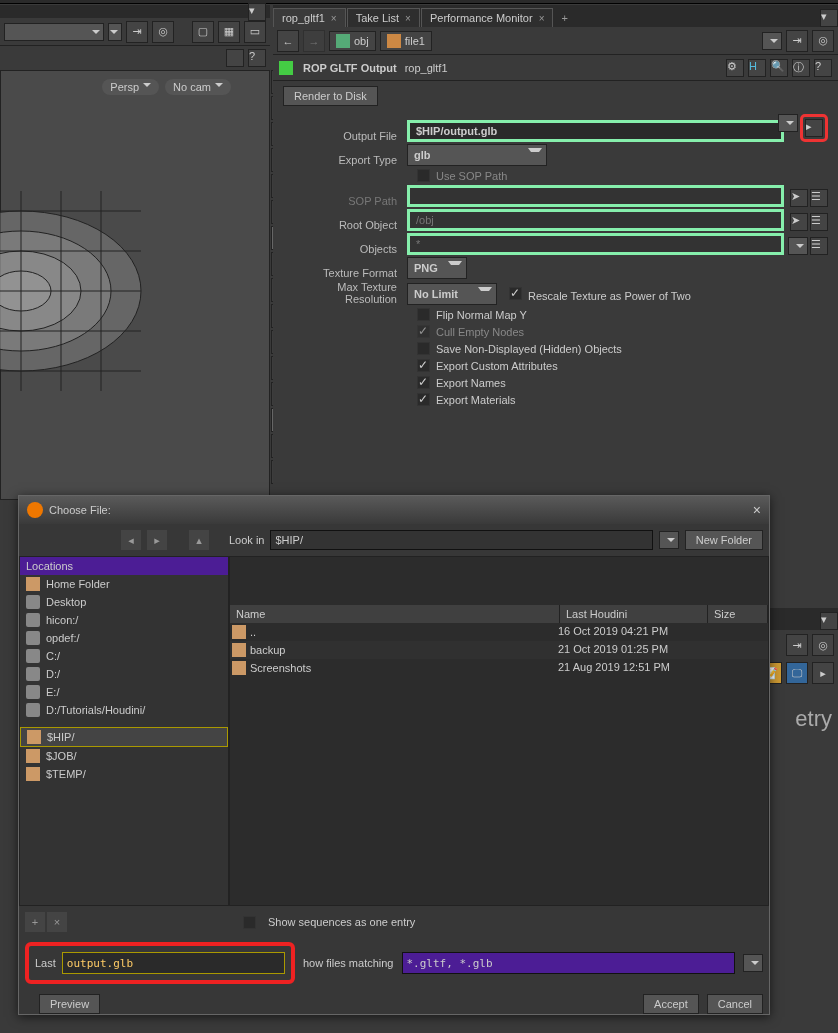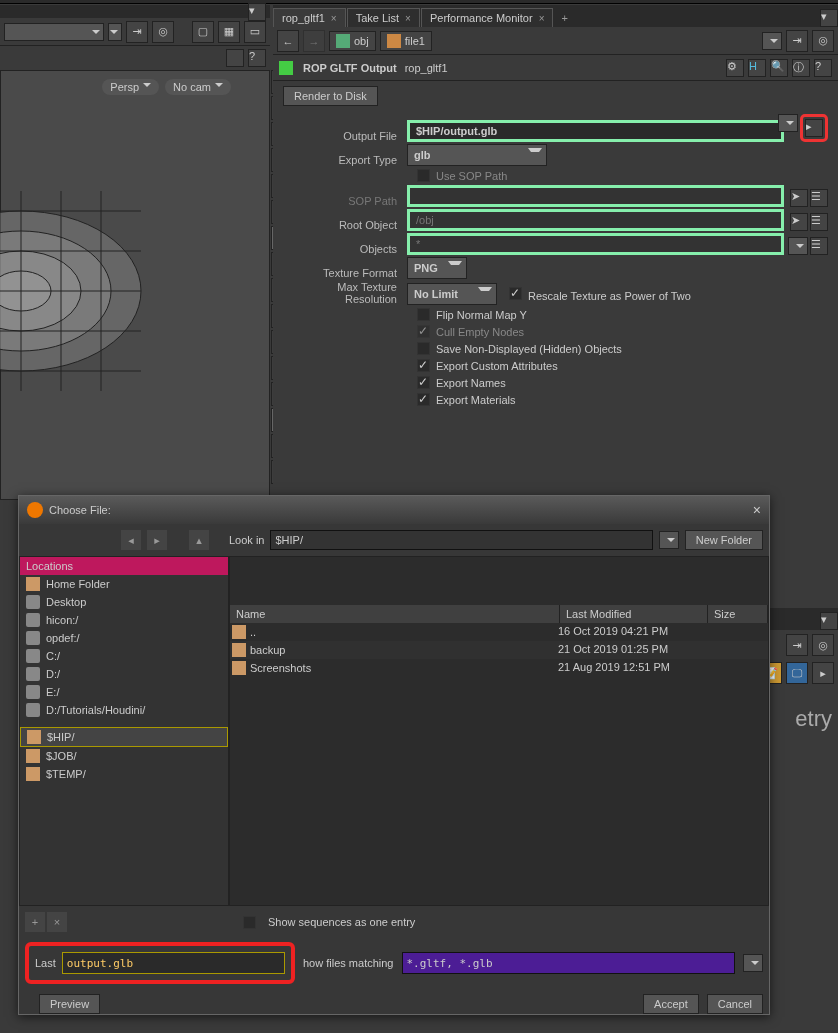--- a/index.html
+++ b/index.html
@@ -59,21 +59,21 @@
 
 .dialog{position:absolute;left:18px;top:495px;width:752px;height:520px;background:#373737;border:1px solid #666;box-shadow:0 2px 10px rgba(0,0,0,.6);}
 .dlg-title{height:28px;background:linear-gradient(#5a5a5a,#3a3a3a);display:flex;align-items:center;padding:0 8px;}
 .dlg-ic{width:16px;height:16px;background:#e70;border-radius:50%;margin-right:6px;}
 .dlg-close{margin-left:auto;font-size:14px;color:#ccc;}
 .dlg-top{display:flex;align-items:center;gap:6px;padding:6px;}
 .nav{width:20px;height:20px;background:#444;display:flex;align-items:center;justify-content:center;color:#999;}
 .lookin{flex:1;background:#333;border:1px solid #111;height:20px;padding:0 4px;}
 .dlg-body{display:flex;height:350px;}
 .locs{width:210px;border:1px solid #222;background:#333;}
-.locs-hd{background:#be185d;padding:3px 6px;}
+.locs-hd{background:#4c1d95;padding:3px 6px;}
 .loc{display:flex;align-items:center;gap:6px;padding:2px 6px;}
 .loc.sel{background:#444;border:1px solid #a90;color:#fc6;}
 .fic{width:14px;height:14px;background:#999;}
 .fic.home{background:#c96;}
 .fic.drv{background:#888;border-radius:2px;}
 .fic.fold{background:#c96;}
 .flist{flex:1;border:1px solid #222;background:#2c2c2c;display:flex;flex-direction:column;}
 .fl-hd{display:flex;background:#404040;margin-top:48px;}
 .fl-col{padding:3px 6px;border-right:1px solid #222;}
 .c-name{flex:1;}
@@ -382,21 +382,21 @@
           <span>$JOB/</span>
         </div>
       <div class="loc">
           <span class="fic fold"></span>
           <span>$TEMP/</span>
         </div>
     </div>
     <div class="flist">
       <div class="fl-hd">
         <div class="fl-col c-name">Name</div>
-        <div class="fl-col c-mod">Last Modified</div>
+        <div class="fl-col c-mod">Last Houdini</div>
         <div class="fl-col c-size">Size</div>
       </div>
       <div class="fl-rows">
         <div class="fl-row">
             <div class="fn">
               <span class="fic fold"></span>
               <span>..</span>
             </div>
             <div class="fm">16 Oct 2019 04:21 PM</div>
             <div class="fs"></div>

